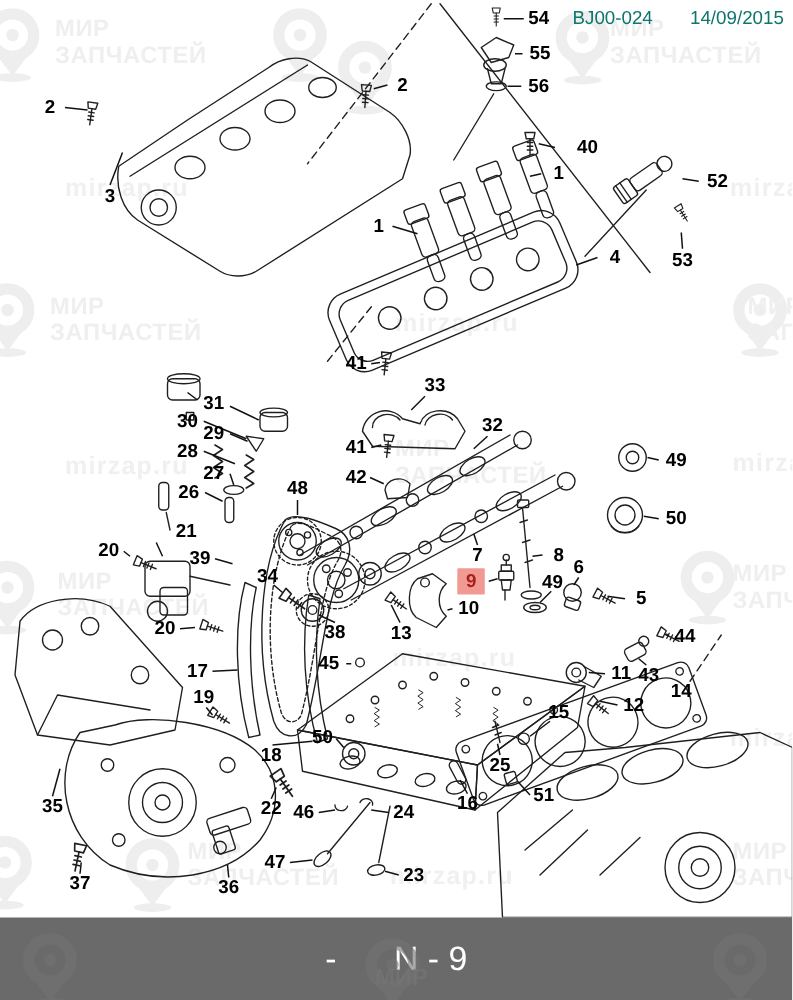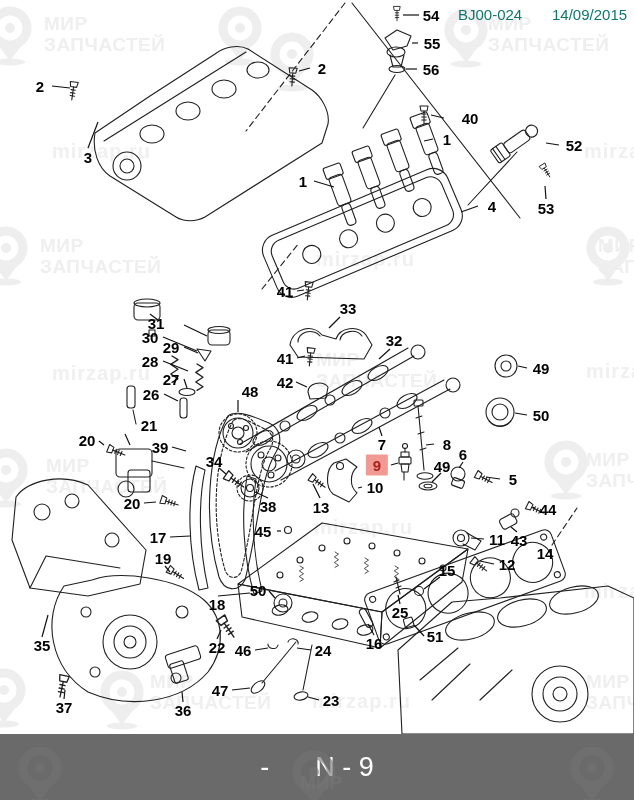--- a/index.html
+++ b/index.html
@@ -547,30 +547,30 @@
       <div class="callout" style="left: 322px; top: 68px;">2</div>
       <div class="callout" style="left: 88px; top: 157px;">3</div>
       <div class="callout" style="left: 457px; top: 118px; margin-left: 13px;">40</div>
       <div class="callout" style="left: 447px; top: 139px;">1</div>
       <div class="callout" style="left: 303px; top: 181px;">1</div>
       <div class="callout" style="left: 574px; top: 145px;">52</div>
       <div class="callout" style="left: 492px; top: 206px;">4</div>
       <div class="callout" style="left: 546px; top: 208px;">53</div>
       <div class="callout" style="left: 285px; top: 291px;">41</div>
       <div class="callout" style="left: 348px; top: 308px;">33</div>
-      <div class="callout" style="left: 156px; top: 323px;">31</div>
+      <div class="callout" style="left: 171px; top: 323px;">31</div>
       <div class="callout" style="left: 150px; top: 337px; text-align: center;">30</div>
       <div class="callout" style="left: 171px; top: 347px;">29</div>
       <div class="callout" style="left: 394px; top: 340px;">32</div>
       <div class="callout" style="left: 150px; top: 361px;">28</div>
       <div class="callout" style="left: 285px; top: 358px;">41</div>
       <div class="callout" style="left: 171px; top: 379px;">27</div>
       <div class="callout" style="left: 285px; top: 382px;">42</div>
       <div class="callout" style="left: 151px; top: 394px;">26</div>
-      <div class="callout" style="left: 238px; top: 391px; margin-left: 12px;">48</div>
+      <div class="callout" style="left: 238px; top: 391px;">48</div>
       <div class="callout" style="left: 541px; top: 368px;">49</div>
       <div class="callout" style="left: 541px; top: 415px;">50</div>
       <div class="callout" style="left: 125px; top: 425px; margin-left: 24px;">21</div>
       <div class="callout" style="left: 87px; top: 440px;">20</div>
       <div class="callout" style="left: 160px; top: 447px;">39</div>
       <div class="callout" style="left: 382px; top: 444px;">7</div>
       <div class="callout" style="left: 447px; top: 444px;">8</div>
       <div class="callout" style="left: 214px; top: 461px;">34</div>
       <div class="callout hl" style="left: 377px; top: 465px; background: rgb(241, 154, 147); color: rgb(168, 32, 28);">9</div>
       <div class="callout" style="left: 442px; top: 466px;">49</div>

